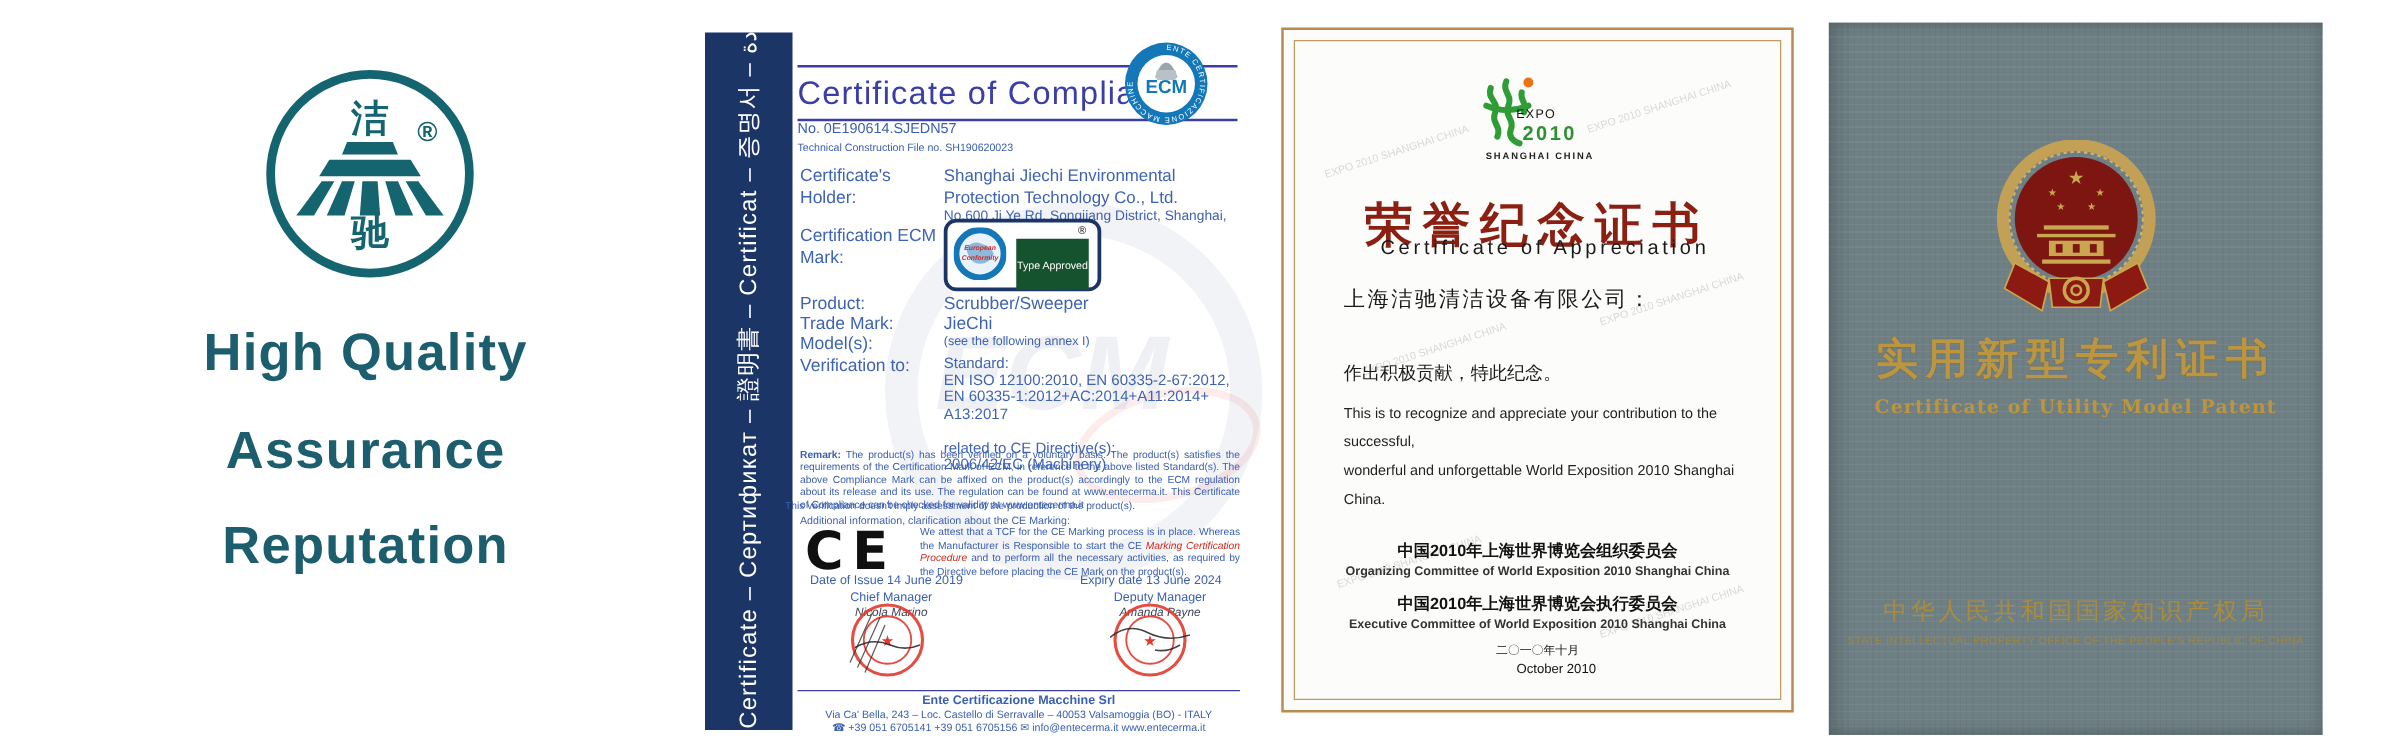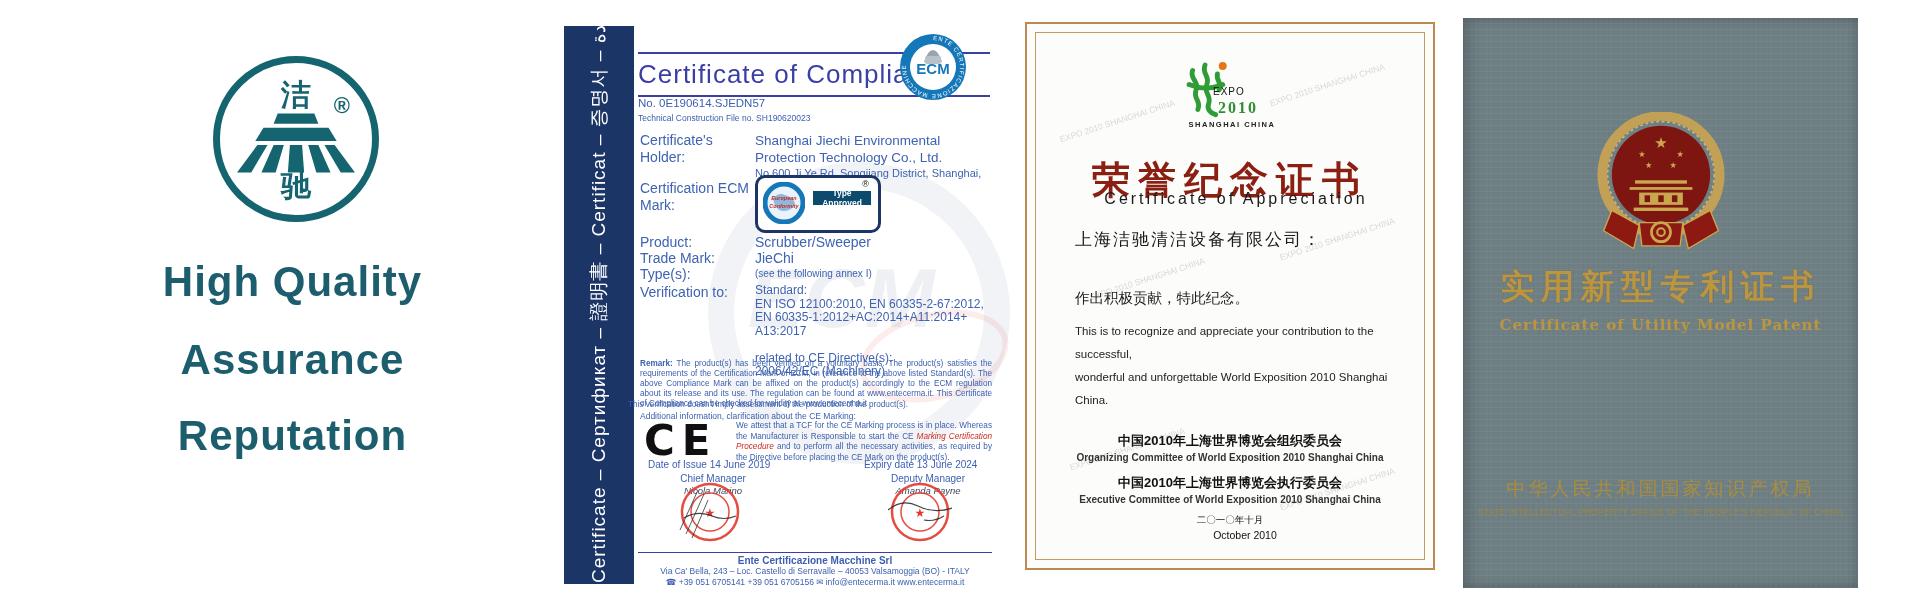--- a/index.html
+++ b/index.html
@@ -37,22 +37,22 @@
              letter-spacing:1px;padding:5px 0;border-top:2px solid #3b3fa5;border-bottom:2px solid #3b3fa5;}
   .ecm-logo{position:absolute;left:340px;top:20px;width:70px;height:70px;}
   .ecm-no{position:absolute;left:80px;top:85px;font-size:11.5px;color:#3b5fb0;}
   .ecm-tech{position:absolute;left:80px;top:101px;font-size:8.5px;color:#3b5fb0;}
   .ecm-label{position:absolute;left:82px;width:112px;font-size:14px;line-height:17px;color:#3e63b2;}
   .ecm-value{position:absolute;left:197px;color:#3e63b2;}
   .holder-value{top:120px;width:238px;font-size:13.5px;line-height:17px;}
   .holder-addr{top:155px;font-size:11px;}
   .badge{position:absolute;left:197px;top:163px;width:120px;height:52px;background:#fff;
          border:3px solid #1c3567;border-radius:10px;}
-  .badge-type{position:absolute;right:7px;top:13px;width:58px;height:14px;background:#0c4a6e;color:#fff;
-              font-size:8.5px;line-height:10px;display:flex;align-items:center;justify-content:center;text-align:center;font-weight:bold;}
+  .badge-type{position:absolute;right:7px;top:13px;width:58px;height:41px;background:#14532d;color:#fff;
+              font-size:8.5px;line-height:10px;display:flex;align-items:center;justify-content:center;text-align:center;}
   .badge-reg{position:absolute;right:9px;top:1px;font-size:9px;color:#111;}
   .standards{white-space:pre-line;top:272px;width:242px;font-size:12px;line-height:13.5px;}
   .remark{position:absolute;left:82px;top:347px;width:352px;font-size:8.2px;line-height:10px;
           text-align:justify;color:#3b5fb0;}
   .remark b{font-weight:bold;}
   .remark-note{position:absolute;left:70px;top:388px;font-size:8.2px;color:#3b5fb0;}
   .additional{position:absolute;left:82px;top:399px;font-size:8.5px;color:#3b5fb0;}
   .ce-mark{position:absolute;left:86px;top:404px;font-size:42px;font-weight:bold;color:#101010;
            letter-spacing:7px;font-family:"DejaVu Sans",sans-serif;}
   .attest{position:absolute;left:178px;top:409px;width:256px;font-size:8.2px;line-height:10.5px;
@@ -67,21 +67,21 @@
   .ecm-footer .co{font-size:10px;font-weight:bold;}
   .ecm-footer .ad{font-size:8.5px;line-height:11px;}
 
   
   .cert-expo{position:absolute;left:1025px;top:22px;width:410px;height:548px;background:#fcfcfa;
              border:2px solid #bb8a50;box-sizing:border-box;}
   .expo-frame{position:absolute;inset:8px;border:1px solid #c49a5e;}
   .expo-wm{position:absolute;font-size:8.5px;color:rgba(150,150,150,0.35);transform:rotate(-18deg);white-space:nowrap;}
   .expo-logo{position:absolute;left:135px;top:34px;width:140px;height:76px;}
   .expo-word{position:absolute;left:51px;top:28px;font-size:10px;font-weight:normal;color:#111;letter-spacing:1px;}
-  .expo-year{position:absolute;left:56px;top:41px;font-size:16px;font-weight:bold;color:#2f8f33;letter-spacing:2px;font-family:Liberation Serif, serif;}
+  .expo-year{position:absolute;left:56px;top:41px;font-size:16px;font-weight:bold;color:#2f8f33;letter-spacing:2px;}
   .expo-sub{position:absolute;left:0;right:0;top:62px;text-align:center;font-size:7.5px;letter-spacing:1.5px;
             font-weight:bold;color:#222;}
   .expo-title{position:absolute;left:0;right:0;top:131px;text-align:center;font-size:38px;font-weight:bold;
               color:#8a1f12;letter-spacing:8px;}
   .expo-subtitle{position:absolute;left:12px;right:0;top:166px;text-align:center;font-size:16px;
                  letter-spacing:3px;color:#1a1a1a;}
   .expo-recipient{position:absolute;left:48px;top:204px;font-size:17px;color:#1a1a1a;letter-spacing:2px;}
   .expo-body1{position:absolute;left:48px;top:240px;width:320px;font-size:14.5px;line-height:25px;
               color:#1a1a1a;text-indent:2em;}
   .expo-body2{position:absolute;left:48px;top:265px;width:320px;font-size:14.5px;color:#1a1a1a;}
@@ -174,21 +174,21 @@
         <text x="21" y="26" text-anchor="middle" font-size="5.5" font-weight="bold" font-style="italic" fill="#cc2a20">Conformity</text>
       </svg>
       <div class="badge-reg">®</div>
       <div class="badge-type">Type Approved</div>
     </div>
 
     <div class="ecm-label" style="top:222px;">Product:</div>
     <div class="ecm-value" style="top:222px;font-size:14px;">Scrubber/Sweeper</div>
     <div class="ecm-label" style="top:238px;">Trade Mark:</div>
     <div class="ecm-value" style="top:238px;font-size:14px;">JieChi</div>
-    <div class="ecm-label" style="top:254px;">Type(s):</div>
+    <div class="ecm-label" style="top:254px;">Model(s):</div>
     <div class="ecm-value" style="top:256px;font-size:10px;">(see the following annex I)</div>
 
     <div class="ecm-label" style="top:272px;">Verification to:</div>
     <div class="ecm-value standards">Standard:
 EN ISO 12100:2010, EN 60335-2-67:2012,
 EN 60335-1:2012+AC:2014+A11:2014+
 A13:2017
 
 related to CE Directive(s):
 2006/42/EC (Machinery)</div>

